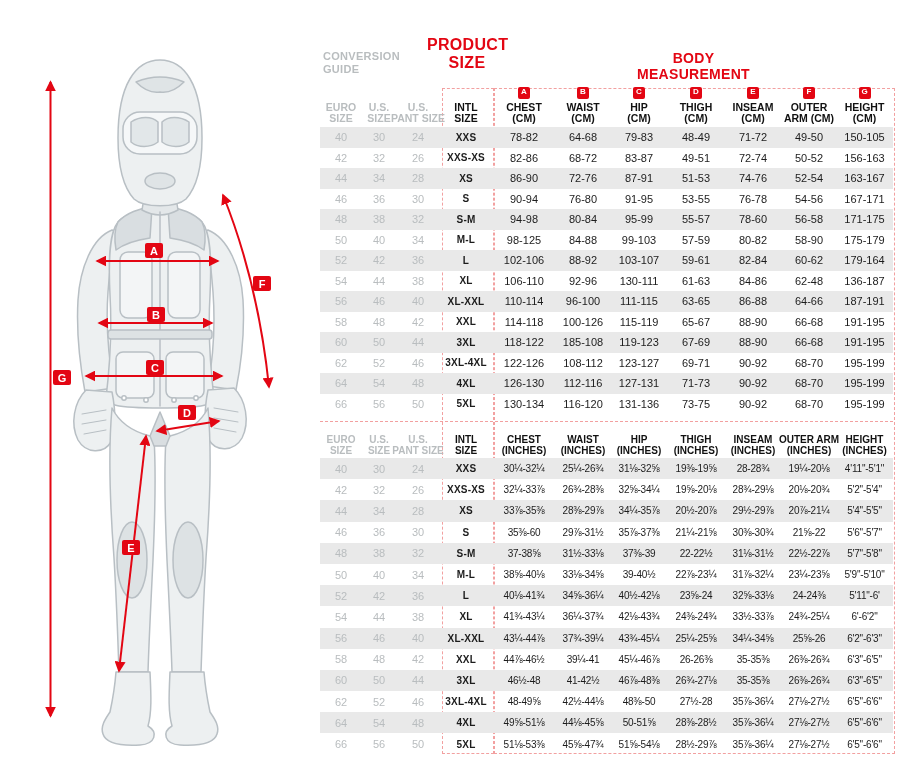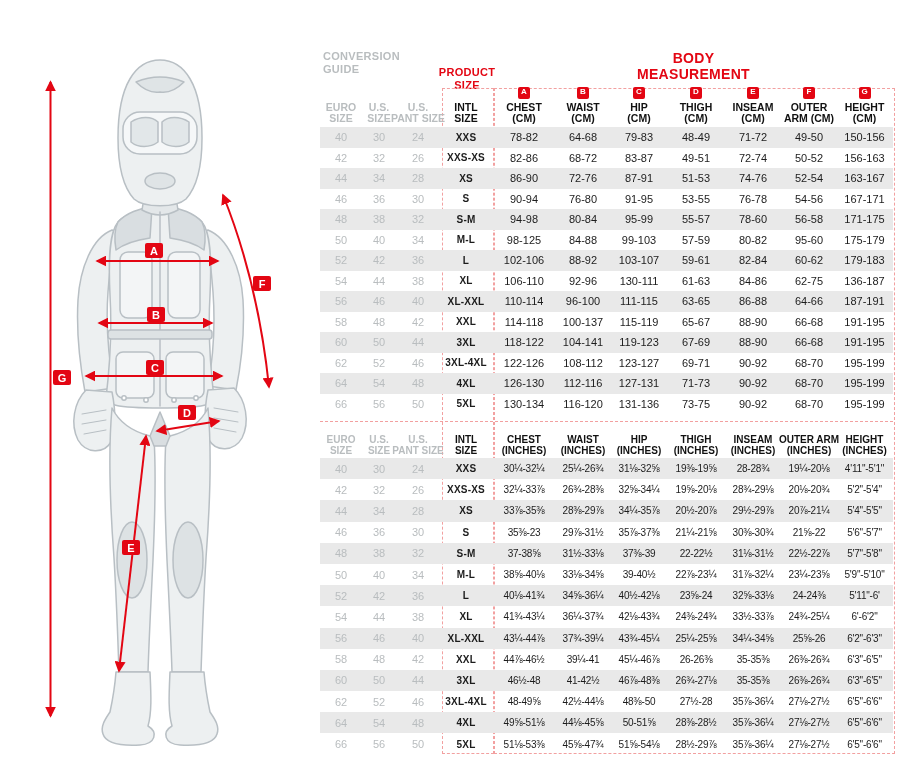--- a/index.html
+++ b/index.html
@@ -4,22 +4,22 @@
 <style>
   html,body{margin:0;padding:0;}
   body{
     width:900px;height:782px;position:relative;background:#ffffff;overflow:hidden;
     font-family:"Liberation Sans","DejaVu Sans",sans-serif;color:#111;
   }
   .abs{position:absolute;}
   
   .guide-title{left:323px;top:50px;width:118px;text-align:left;
     font-size:11px;font-weight:bold;color:#b9bdbf;letter-spacing:.3px;white-space:pre-line;line-height:1.15;}
-  .product-title{left:427px;top:66px;width:80px;text-align:center;
-    font-size:11px;font-weight:bold;color:#e30613;letter-spacing:.3px;white-space:pre-line;line-height:1.15;}
+  .product-title{left:427px;top:36px;width:80px;text-align:center;
+    font-size:16px;font-weight:bold;color:#e30613;letter-spacing:.3px;white-space:pre-line;line-height:1.15;}
   .bodym-title{left:494px;top:50px;width:399px;text-align:center;
     font-size:14px;font-weight:bold;color:#e30613;letter-spacing:.3px;white-space:pre-line;line-height:1.15;}
   
   .box-intl{left:442px;top:88px;width:50px;height:664px;border:1px dashed #f2a0a0;pointer-events:none;}
   .box-meas{left:494px;top:88px;width:399px;height:664px;border:1px dashed #f2a0a0;pointer-events:none;}
   .sep-dash{left:320px;top:421px;width:573px;height:0;border-top:1px dashed #f2a0a0;pointer-events:none;}
   
   .grid{display:grid;grid-template-columns:42px 34px 44px 52px 64px 54px 58px 56px 58px 54px 57px;align-items:center;}
   .hdr{left:320px;width:573px;align-items:end;}
   .hdr-cm{top:85px;height:42px;}
@@ -212,21 +212,21 @@
       <span class="cell sz">40</span>
       <span class="cell sz">30</span>
       <span class="cell sz">24</span>
       <span class="cell intl">XXS</span>
       <span class="cell val">78-82</span>
       <span class="cell val">64-68</span>
       <span class="cell val">79-83</span>
       <span class="cell val">48-49</span>
       <span class="cell val">71-72</span>
       <span class="cell val">49-50</span>
-      <span class="cell val">150-156</span>
+      <span class="cell val">150-105</span>
     </div>
 
     <div class="row grid">
       <span class="cell sz">42</span>
       <span class="cell sz">32</span>
       <span class="cell sz">26</span>
       <span class="cell intl">XXS-XS</span>
       <span class="cell val">82-86</span>
       <span class="cell val">68-72</span>
       <span class="cell val">83-87</span>
@@ -281,49 +281,49 @@
     <div class="row grid">
       <span class="cell sz">50</span>
       <span class="cell sz">40</span>
       <span class="cell sz">34</span>
       <span class="cell intl">M-L</span>
       <span class="cell val">98-125</span>
       <span class="cell val">84-88</span>
       <span class="cell val">99-103</span>
       <span class="cell val">57-59</span>
       <span class="cell val">80-82</span>
-      <span class="cell val">95-60</span>
+      <span class="cell val">58-90</span>
       <span class="cell val">175-179</span>
     </div>
 
     <div class="row grid">
       <span class="cell sz">52</span>
       <span class="cell sz">42</span>
       <span class="cell sz">36</span>
       <span class="cell intl">L</span>
       <span class="cell val">102-106</span>
       <span class="cell val">88-92</span>
       <span class="cell val">103-107</span>
       <span class="cell val">59-61</span>
       <span class="cell val">82-84</span>
       <span class="cell val">60-62</span>
-      <span class="cell val">179-183</span>
+      <span class="cell val">179-164</span>
     </div>
 
     <div class="row grid">
       <span class="cell sz">54</span>
       <span class="cell sz">44</span>
       <span class="cell sz">38</span>
       <span class="cell intl">XL</span>
       <span class="cell val">106-110</span>
       <span class="cell val">92-96</span>
       <span class="cell val">130-111</span>
       <span class="cell val">61-63</span>
       <span class="cell val">84-86</span>
-      <span class="cell val">62-75</span>
+      <span class="cell val">62-48</span>
       <span class="cell val">136-187</span>
     </div>
 
     <div class="row grid">
       <span class="cell sz">56</span>
       <span class="cell sz">46</span>
       <span class="cell sz">40</span>
       <span class="cell intl">XL-XXL</span>
       <span class="cell val">110-114</span>
       <span class="cell val">96-100</span>
@@ -333,35 +333,35 @@
       <span class="cell val">64-66</span>
       <span class="cell val">187-191</span>
     </div>
 
     <div class="row grid">
       <span class="cell sz">58</span>
       <span class="cell sz">48</span>
       <span class="cell sz">42</span>
       <span class="cell intl">XXL</span>
       <span class="cell val">114-118</span>
-      <span class="cell val">100-137</span>
+      <span class="cell val">100-126</span>
       <span class="cell val">115-119</span>
       <span class="cell val">65-67</span>
       <span class="cell val">88-90</span>
       <span class="cell val">66-68</span>
       <span class="cell val">191-195</span>
     </div>
 
     <div class="row grid">
       <span class="cell sz">60</span>
       <span class="cell sz">50</span>
       <span class="cell sz">44</span>
       <span class="cell intl">3XL</span>
       <span class="cell val">118-122</span>
-      <span class="cell val">104-141</span>
+      <span class="cell val">185-108</span>
       <span class="cell val">119-123</span>
       <span class="cell val">67-69</span>
       <span class="cell val">88-90</span>
       <span class="cell val">66-68</span>
       <span class="cell val">191-195</span>
     </div>
 
     <div class="row grid">
       <span class="cell sz">62</span>
       <span class="cell sz">52</span>
@@ -494,21 +494,21 @@
       <span class="cell val">29½-29⅞</span>
       <span class="cell val">20⅞-21¼</span>
       <span class="cell val">5'4"-5'5"</span>
     </div>
 
     <div class="row grid">
       <span class="cell sz">46</span>
       <span class="cell sz">36</span>
       <span class="cell sz">30</span>
       <span class="cell intl">S</span>
-      <span class="cell val">35⅜-23</span>
+      <span class="cell val">35⅜-60</span>
       <span class="cell val">29⅞-31½</span>
       <span class="cell val">35⅞-37⅜</span>
       <span class="cell val">21¼-21⅝</span>
       <span class="cell val">30⅜-30¾</span>
       <span class="cell val">21⅝-22</span>
       <span class="cell val">5'6"-5'7"</span>
     </div>
 
     <div class="row grid">
       <span class="cell sz">48</span>

